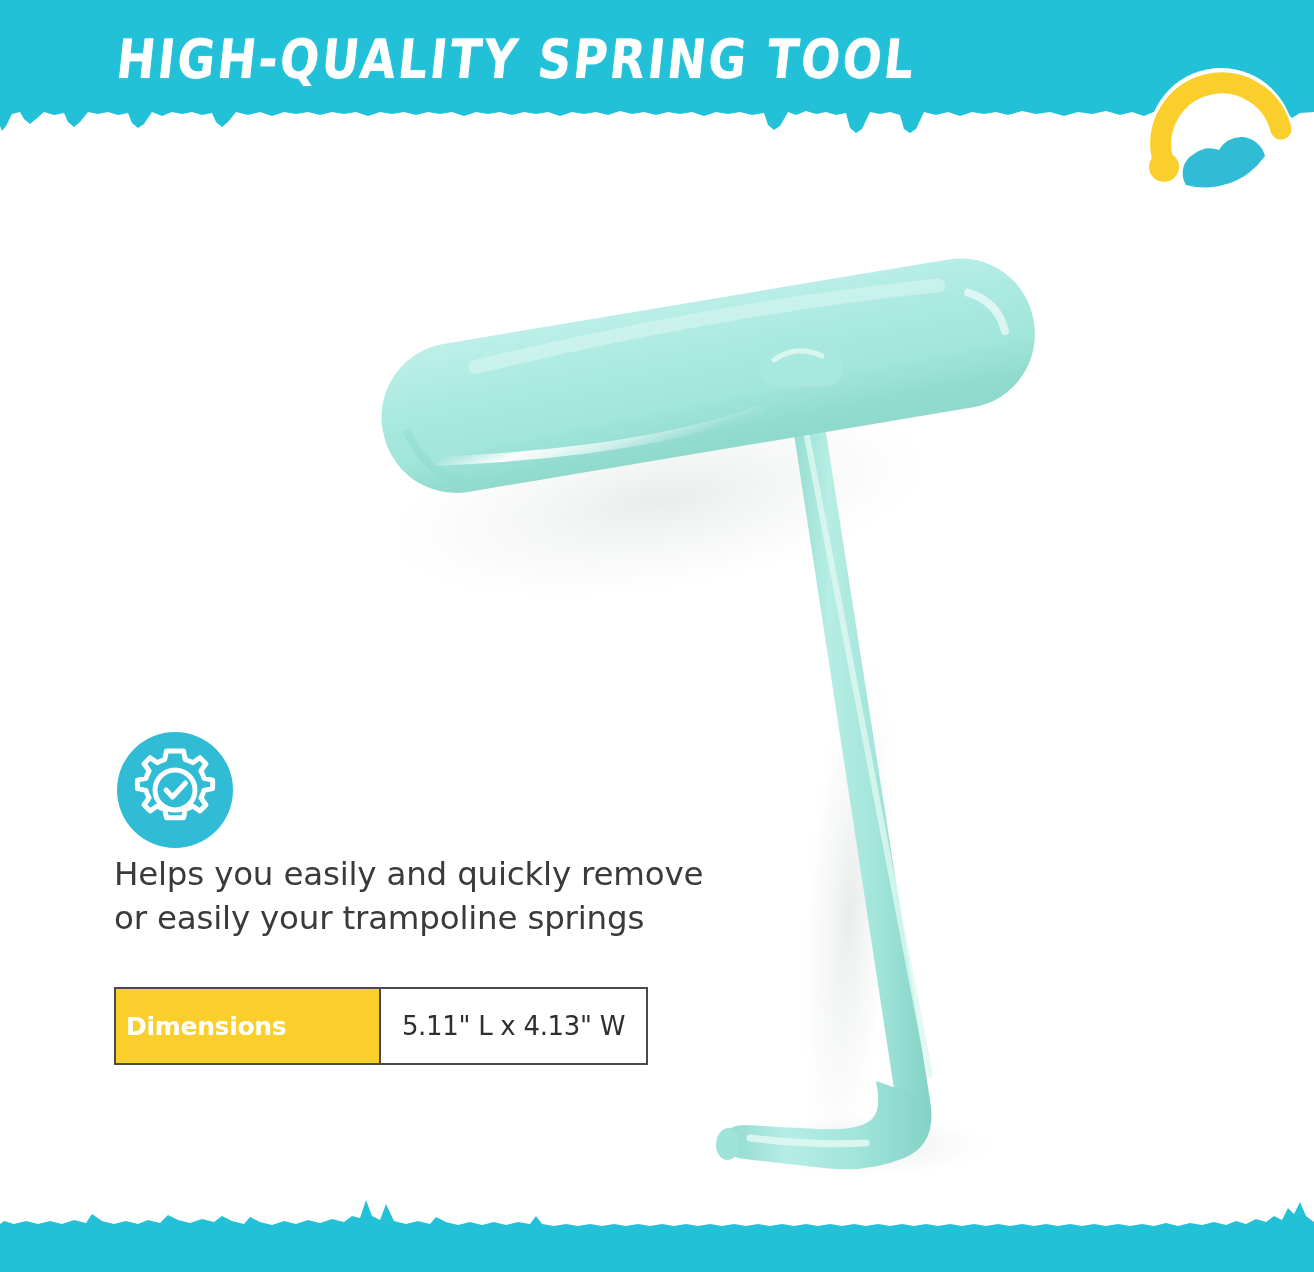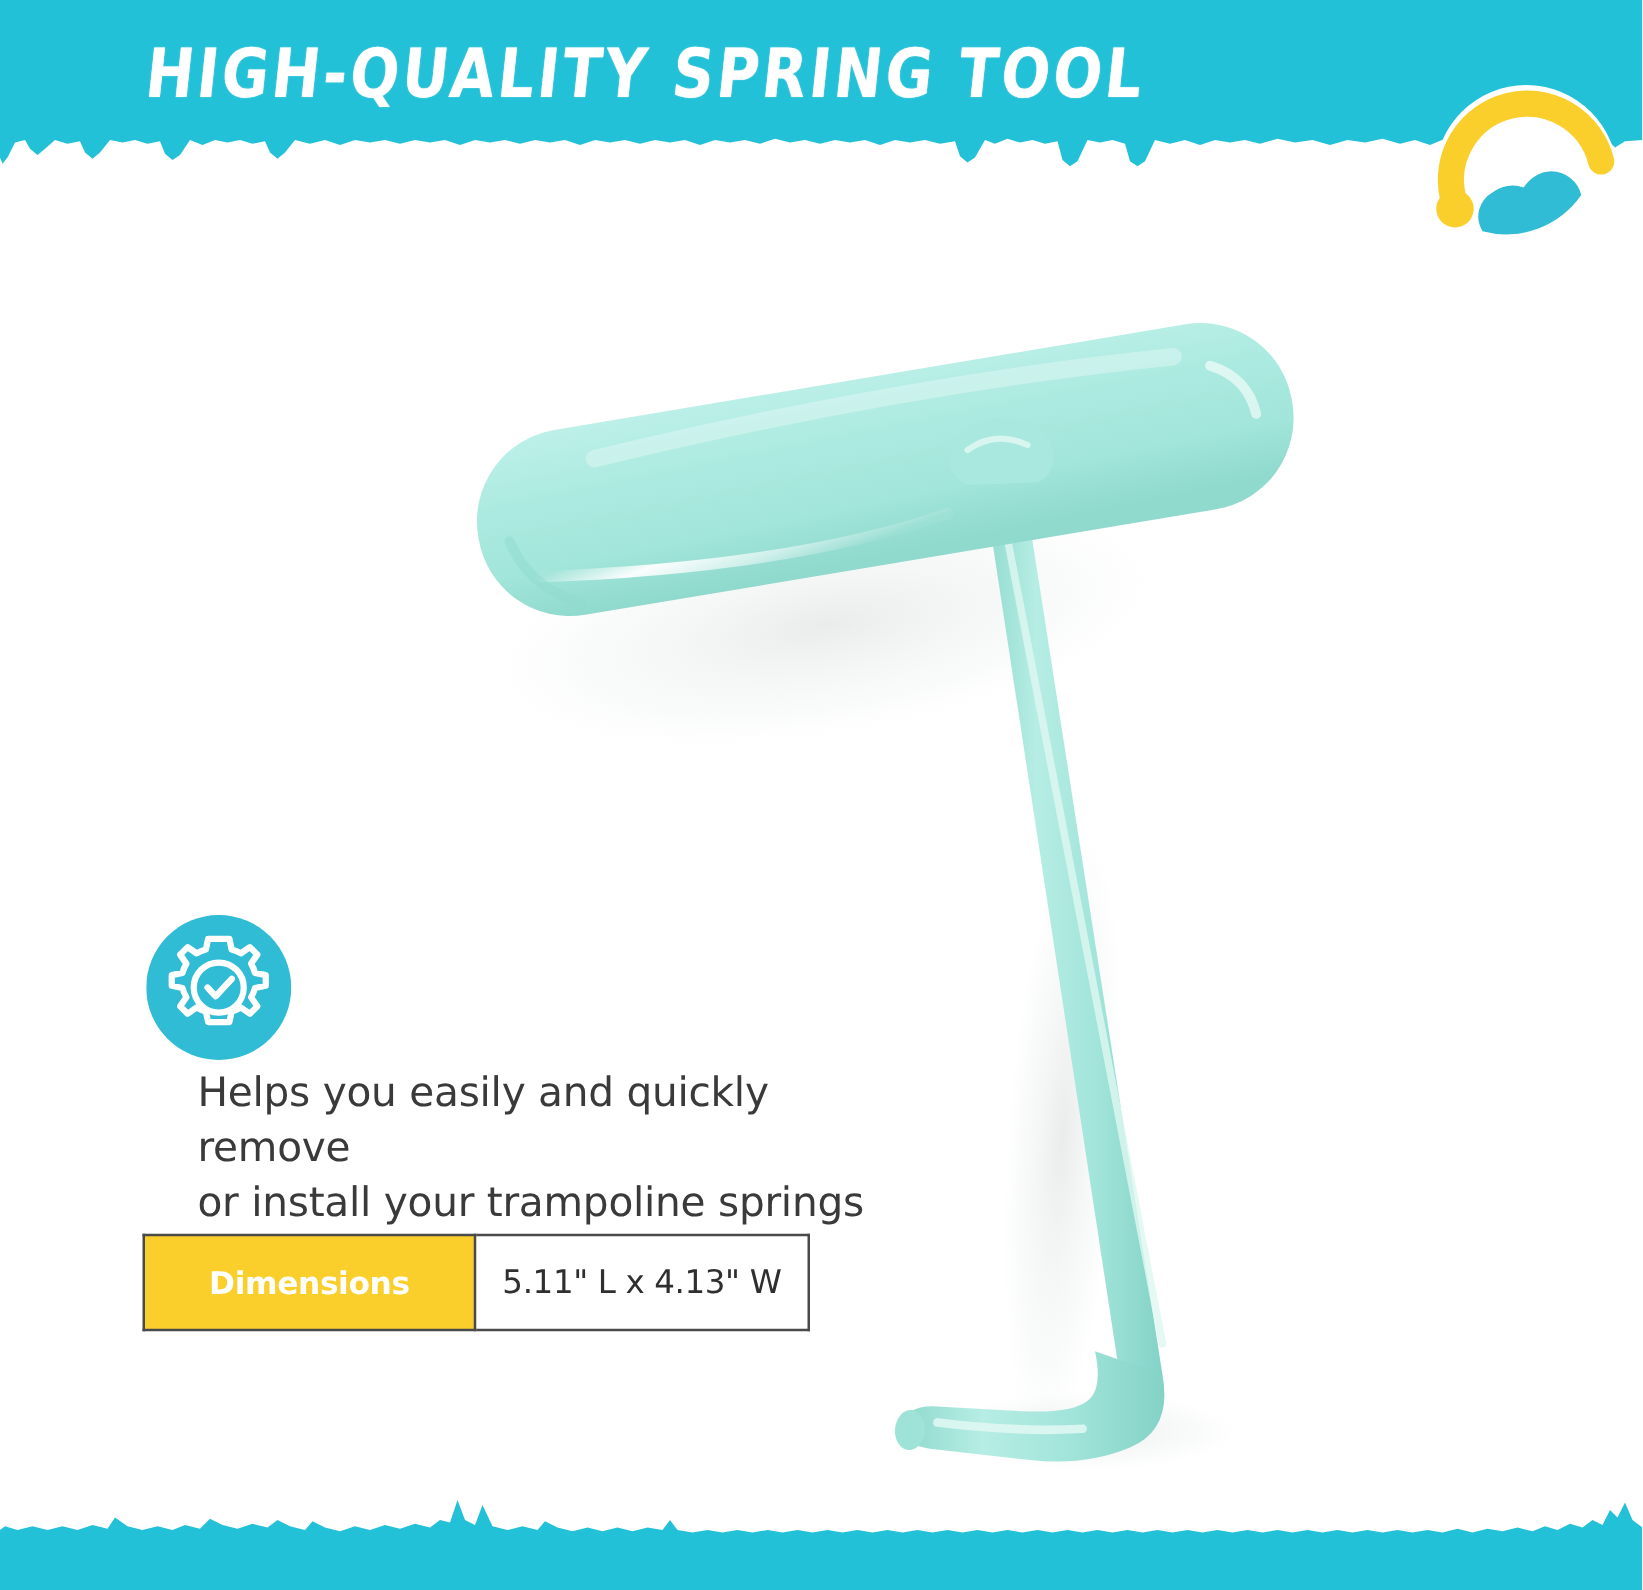--- a/index.html
+++ b/index.html
@@ -81,21 +81,21 @@
     position: absolute;
     left: 114px;
     top: 852px;
     width: 620px;
     color: #3a3a3a;
     font-family: "DejaVu Sans", sans-serif;
     font-size: 32.5px;
     line-height: 44px;
     letter-spacing: -0.2px;
   }
-  #feature-text .line { display: block; margin-left: 44px; }
+  #feature-text .line { display: block; }
 
   
   #spec-table {
     position: absolute;
     left: 114px;
     top: 987px;
     width: 534px;
     border-collapse: collapse;
     table-layout: fixed;
   }
@@ -105,21 +105,20 @@
     padding: 0 10px;
     vertical-align: middle;
   }
   #spec-table td.label-cell {
     width: 243px;
     background: #facf2c;
     color: #ffffff;
     font-family: "DejaVu Sans", sans-serif;
     font-size: 25px;
     font-weight: bold;
-    text-align: center;
     letter-spacing: -0.3px;
   }
   #spec-table td.value-cell {
     background: #ffffff;
     color: #2f2f2f;
     font-family: "DejaVu Sans", sans-serif;
     font-size: 26px;
     text-align: center;
     letter-spacing: -0.3px;
   }
@@ -299,21 +298,21 @@
 
         <circle cx="58" cy="58" r="20"></circle>
 
         <path d="M49 58 l6.5 7 13 -14"></path>
       </g>
     </svg>
   </div>
 
   <div id="feature-text">
     <span class="line">Helps you easily and quickly remove</span>
-    <span class="line">or install your trampoline springs</span>
+    <span class="line">or easily your trampoline springs</span>
   </div>
 
   <table id="spec-table">
     <tbody>
       <tr>
         <td class="label-cell">Dimensions</td>
         <td class="value-cell">5.11" L x 4.13" W</td>
       </tr>
     </tbody>
   </table>

